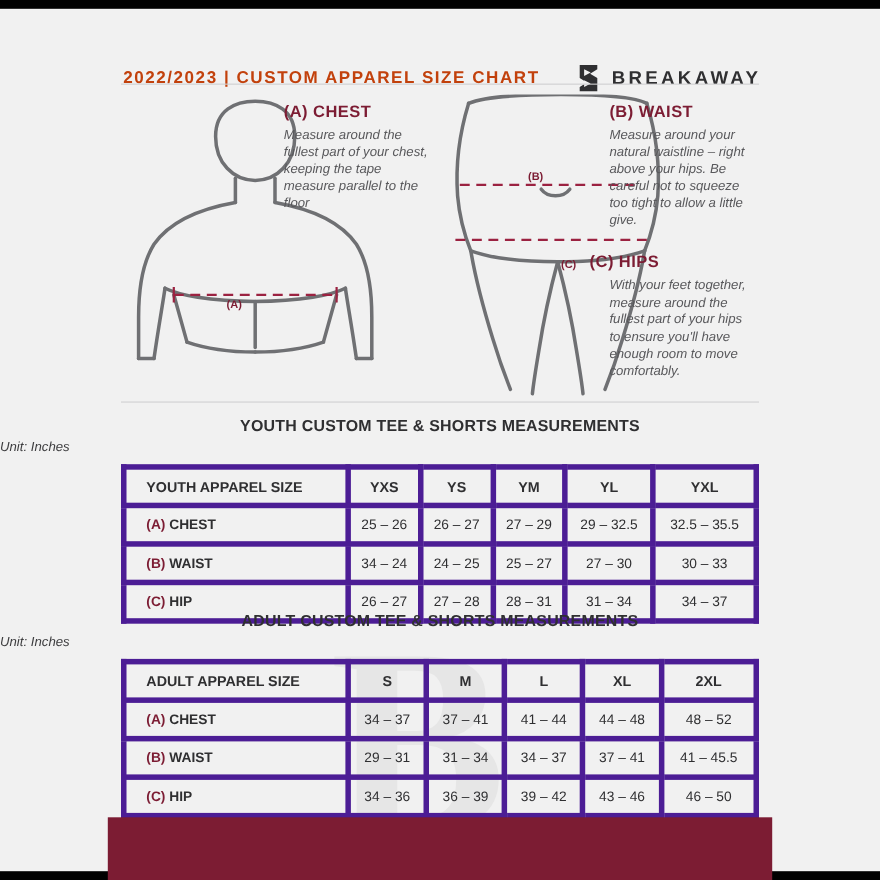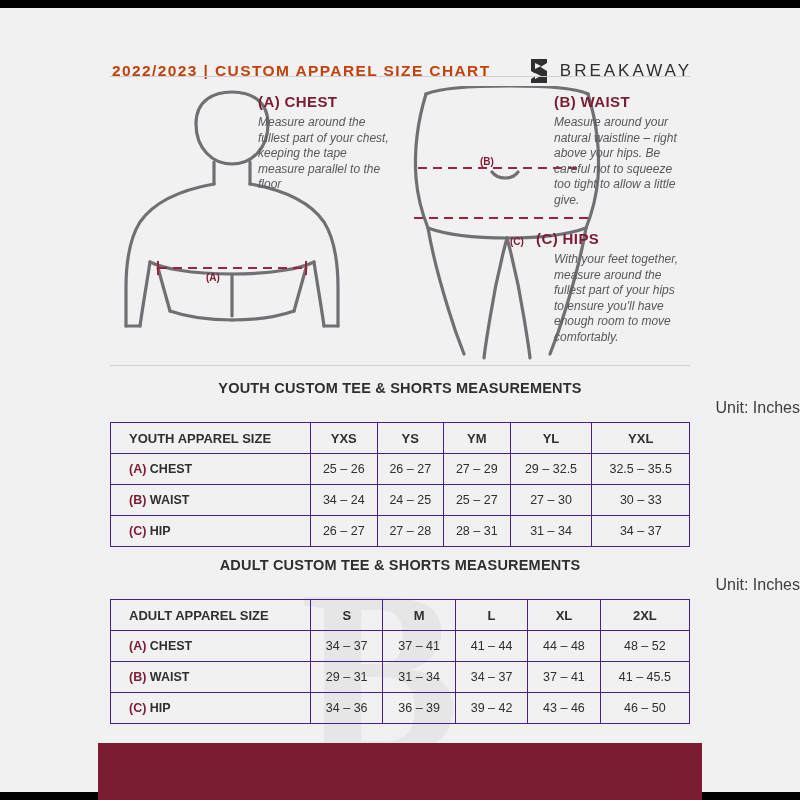--- a/index.html
+++ b/index.html
@@ -6,34 +6,34 @@
   body{width:800px;height:800px;font-family:"Liberation Sans",sans-serif;}
   .page{position:relative;width:800px;height:800px;background:#000;overflow:hidden;}
   .sheet{position:absolute;left:0;top:8px;width:800px;height:784px;background:#f1f1f1;}
   .watermark{position:absolute;left:300px;top:545px;font-family:"Liberation Serif",serif;font-size:240px;color:#e6e6e6;font-weight:bold;line-height:1;user-select:none;}
 
   
   .header{position:absolute;left:0;top:22px;width:800px;height:46px;}
   .header-title{position:absolute;left:112px;top:32px;font-size:15.5px;font-weight:bold;letter-spacing:1.4px;color:#c2410c;white-space:nowrap;}
   .brand{position:absolute;right:108px;top:28px;display:flex;align-items:center;gap:10px;}
   .brand-mark{width:22px;height:26px;position:relative;}
-  .brand-name{font-size:17px;font-weight:normal;letter-spacing:3px;color:#2f2f31;}
+  .brand-name{font-size:17px;font-weight:bold;letter-spacing:3px;color:#2f2f31;}
   .hr{position:absolute;left:110px;width:580px;height:1px;background:#cfcfd1;}
 
   
   .illu{position:absolute;left:110px;top:78px;width:580px;height:275px;}
   .label{position:absolute;font-weight:bold;font-size:15px;color:#7c1c33;letter-spacing:.4px;}
   .desc{position:absolute;font-size:12px;line-height:15.5px;color:#58585b;font-style:italic;width:130px;}
   .tag{position:absolute;font-size:10px;font-weight:bold;color:#7c1c33;}
 
   
   .section-title{position:absolute;width:800px;text-align:center;font-size:14.5px;font-weight:bold;color:#2f2f31;letter-spacing:.2px;}
-  .unit{position:absolute;width:800px;text-align:right;font-size:16px;color:#3d3d3f;}
+  .unit{position:absolute;width:800px;text-align:left;font-size:12px;font-style:italic;color:#3d3d3f;}
   table{position:absolute;border-collapse:collapse;width:580px;left:110px;}
-  td,th{border:1px solid #4c1d95;height:28px;font-size:12.5px;color:#2f2f31;text-align:center;font-weight:normal;}
+  td,th{border:5px solid #4c1d95;height:28px;font-size:12.5px;color:#2f2f31;text-align:center;font-weight:normal;}
   .rowhead{text-align:left;padding-left:18px;font-weight:bold;font-size:12.5px;}
   .rowhead .mk{color:#7c1c33;}
   .col0{width:180px;}
   tr.head td{font-weight:bold;font-size:13px;}
   td.lbl{text-align:left;padding-left:18px;font-weight:bold;}
 
   .footerbar{position:absolute;left:98px;top:735px;width:604px;height:57px;background:#7c1c33;}
 </style>
 </head>
 <body>

